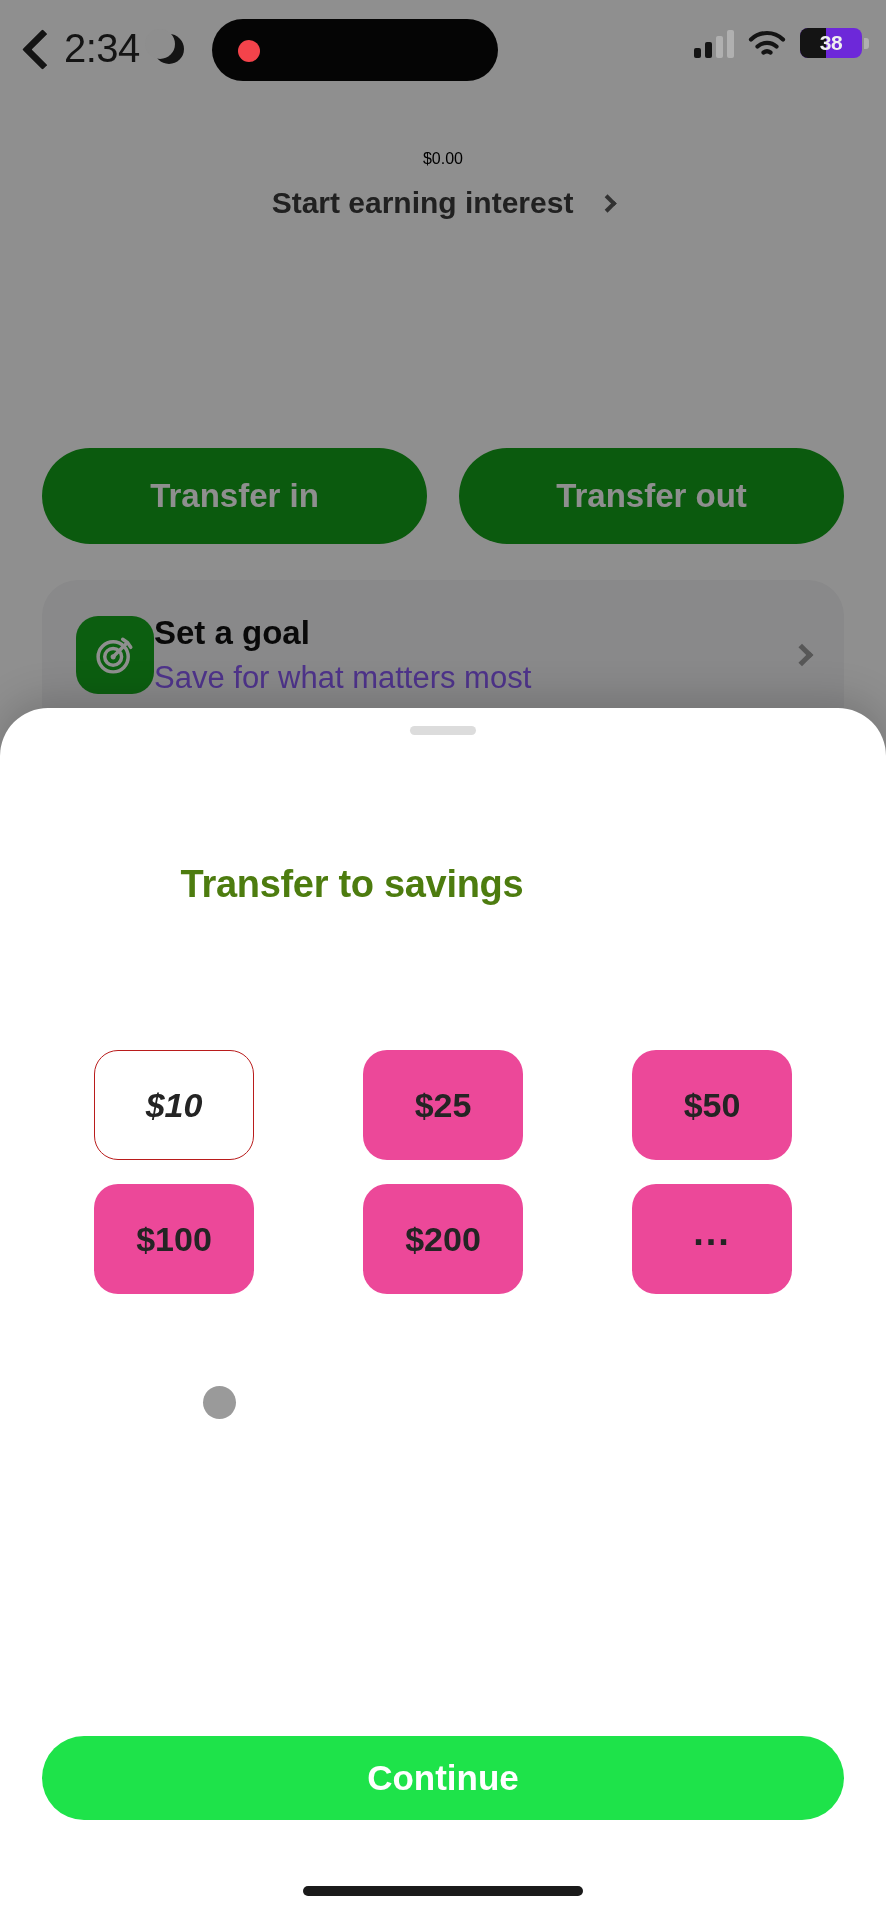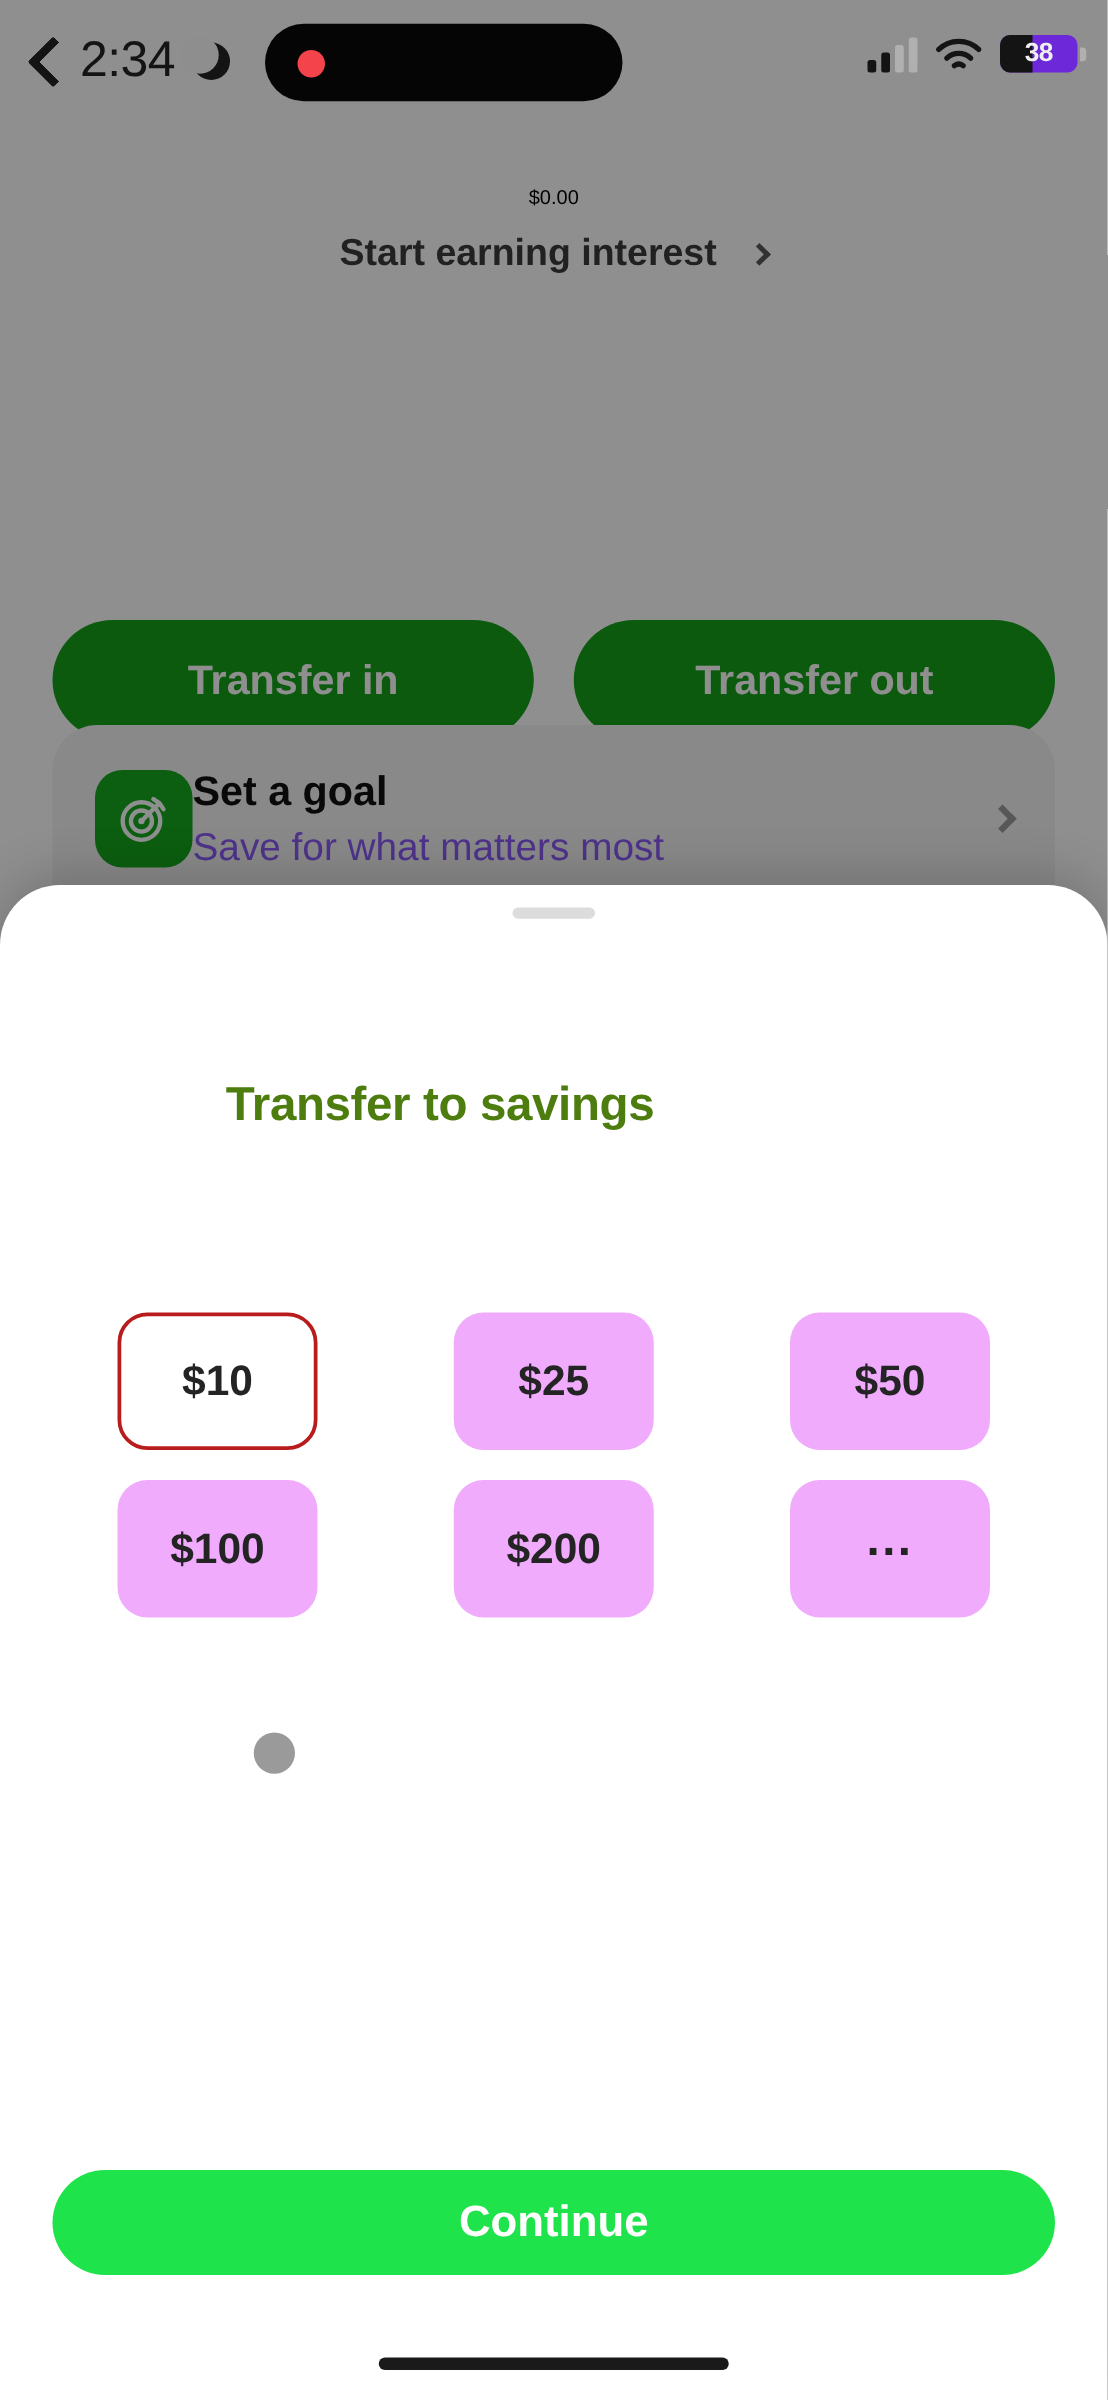--- a/index.html
+++ b/index.html
@@ -124,21 +124,20 @@
     position:absolute; top:448px; left:42px;
     width:802px; display:flex; gap:32px;
   }
   .transfer-btn{
     flex:1; height:96px;
     background:#14a019; border:none; border-radius:48px;
     color:#ffffff; font-size:33px; font-weight:700;
     font-family:"Liberation Sans", sans-serif;
     display:flex; align-items:center; justify-content:center;
     cursor:pointer;
-    margin-top:48px;
   }
 
   
   #cards-list{
     position:absolute; top:580px; left:42px;
     width:802px; background:#f4f4f6; border-radius:36px;
     overflow:hidden;
   }
   .card-row{
     display:flex; align-items:center; 
@@ -191,29 +190,30 @@
   #amount-grid{
     position:absolute; top:342px; left:94px;
     width:698px;
     display:grid;
     grid-template-columns:repeat(3, 160px);
     grid-template-rows:repeat(2, 110px);
     column-gap:109px; row-gap:24px;
   }
   .amount-btn{
     width:160px; height:110px;
-    background:#f0abfc; border:none; border-radius:24px;
+    background:#ec4899; border:none; border-radius:24px;
     font-family:"Liberation Sans", sans-serif;
     font-size:34px; font-weight:700; color:#242424;
     display:flex; align-items:center; justify-content:center;
     cursor:pointer;
   }
   .amount-btn.selected{
     background:#ffffff;
-    border:3px solid #b91c1c;
+    border:1px solid #b91c1c;
+    font-style:italic;
   }
   .amount-btn.ellipsis{
     font-size:38px; letter-spacing:2px; padding-bottom:14px;
   }
 
   
   #continue-button{
     position:absolute; left:42px; bottom:100px;
     width:802px; height:84px;
     background:#1ee34a; border:none; border-radius:48px;

